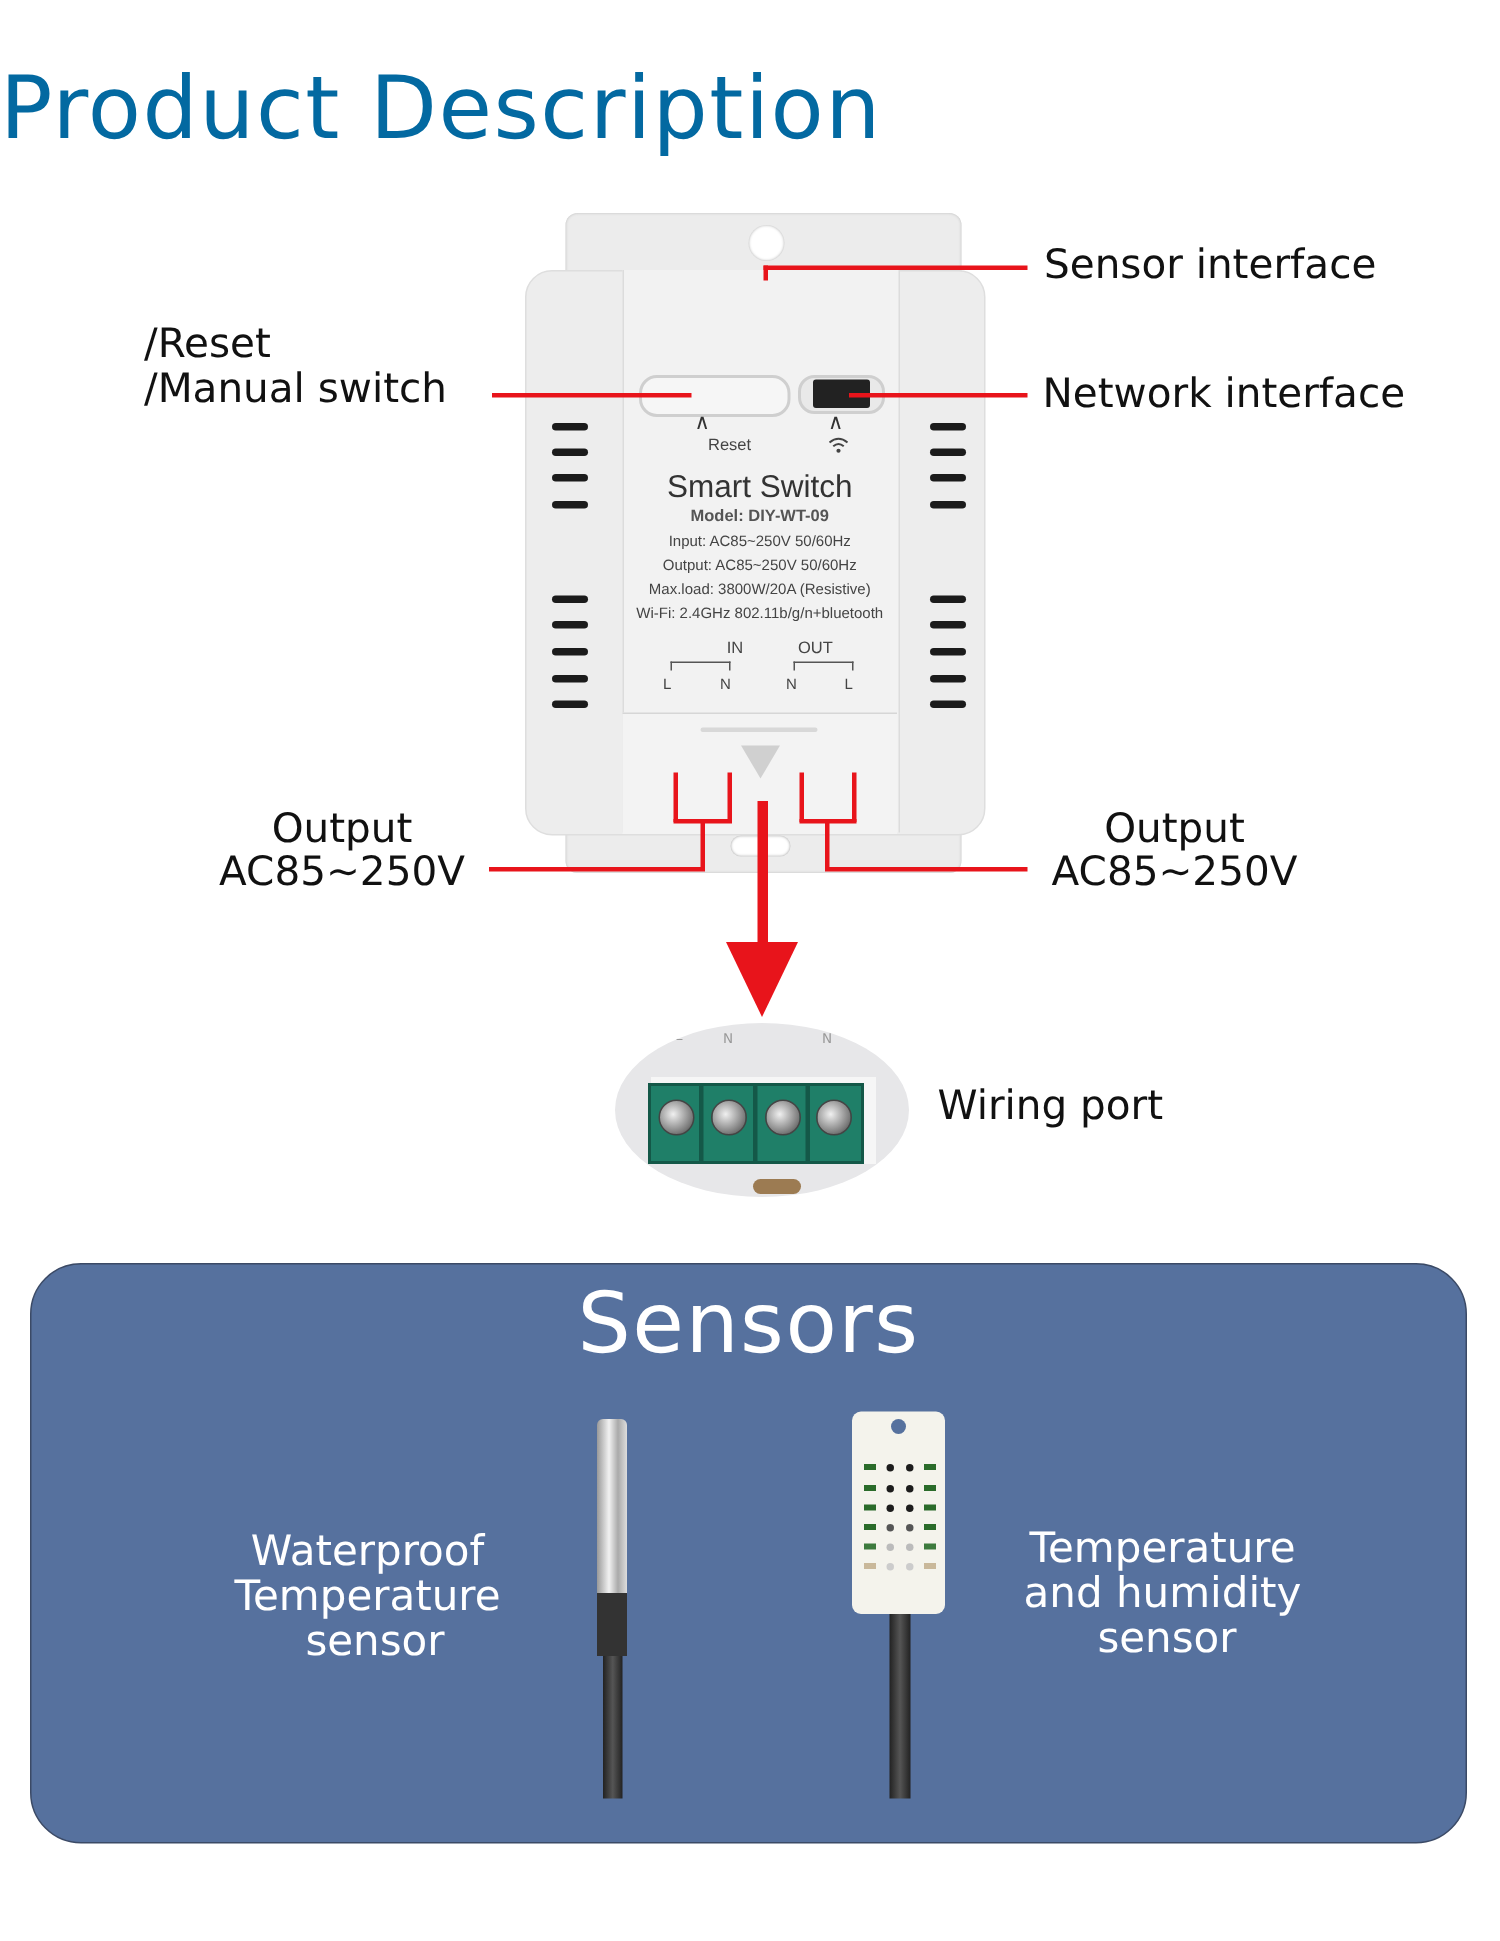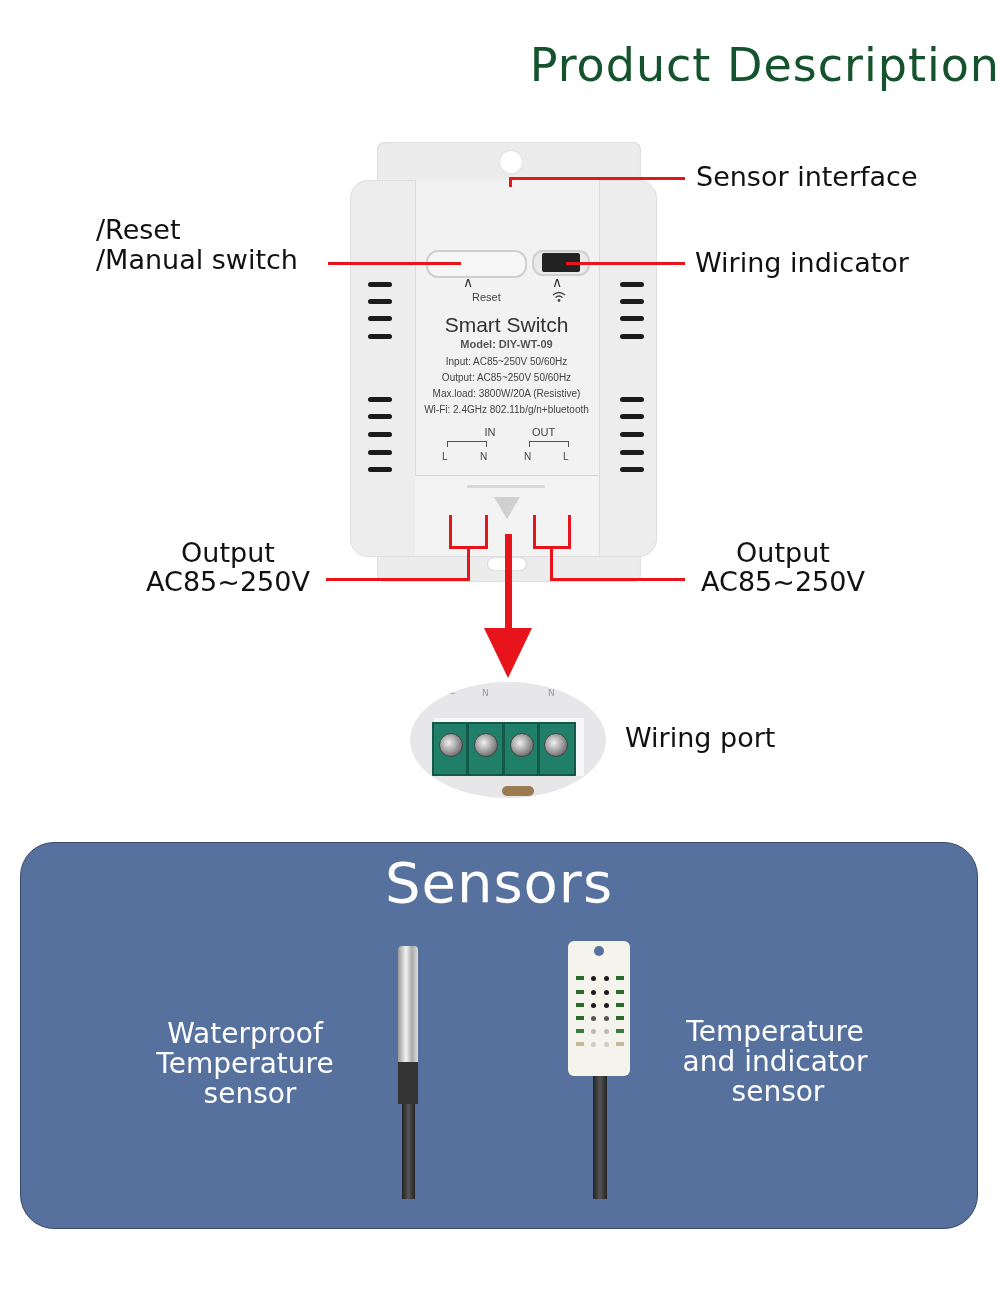--- a/index.html
+++ b/index.html
@@ -1,18 +1,18 @@
 <!DOCTYPE html>
 <html><head>
 <meta charset="utf-8">
 <style>
   html, body { margin:0; padding:0; }
   body { width:1000px; height:1294px; background:#ffffff; position:relative; overflow:hidden; font-family:"DejaVu Sans", sans-serif; color:#111; }
   .abs { position:absolute; }
-  .title { left:0; width:1000px; top:38px; text-align:right; font-size:46px; font-weight:500; letter-spacing:1px; color:#14532d; }
+  .title { left:0; width:1000px; top:38px; text-align:left; font-size:58px; font-weight:500; letter-spacing:1px; color:#0369a1; }
   .lbl { font-size:27px; color:#111; line-height:30px; }
   .red { background:#e8141b; position:absolute; }
   
   .dev-plate { left:377px; top:142px; width:264px; height:440px; background:#ececec; border-radius:8px; box-shadow:0 0 2px #bbb inset; }
   .dev-body { left:350px; top:180px; width:305px; height:375px; background:#ededed; border-radius:18px; border:1px solid #dedede; }
   .dev-front { left:415px; top:180px; width:183px; height:375px; background:#f2f2f2; border-left:1px solid #dcdcdc; border-right:1px solid #dcdcdc; }
   .dev-cover { left:415px; top:475px; width:183px; height:80px; background:#f3f3f3; border-top:1px solid #d6d6d6; }
   .hole { left:499px; top:150px; width:24px; height:24px; border-radius:50%; background:#fff; box-shadow:0 0 2px #aaa inset; }
   .slot { left:487px; top:557px; width:40px; height:14px; border-radius:7px; background:#fff; box-shadow:0 0 2px #999 inset; }
   .reset-btn { left:426px; top:250px; width:97px; height:24px; border-radius:12px; background:#f6f6f6; border:2px solid #cfcfcf; }
@@ -122,21 +122,21 @@
   <div class="red" style="left:550px;top:546px;width:3px;height:34px;"></div>
   <div class="red" style="left:550px;top:578px;width:135px;height:3px;"></div>
 
   <div class="red" style="left:505px;top:534px;width:7px;height:96px;"></div>
   <div class="abs" style="left:484px;top:628px;width:0;height:0;border-left:24px solid transparent;border-right:24px solid transparent;border-top:50px solid #e8141b;"></div>
 </div>
 
 <div class="abs lbl" style="left:696px;top:162px;">Sensor interface</div>
 <div class="abs lbl" style="left:96px;top:215px;">/Reset</div>
 <div class="abs lbl" style="left:96px;top:245px;">/Manual switch</div>
-<div class="abs lbl" style="left:695px;top:248px;">Wiring indicator</div>
+<div class="abs lbl" style="left:695px;top:248px;">Network interface</div>
 <div class="abs lbl" style="left:130px;top:538px;width:196px;text-align:center;">Output</div>
 <div class="abs lbl" style="left:130px;top:567px;width:196px;text-align:center;">AC85~250V</div>
 <div class="abs lbl" style="left:685px;top:538px;width:196px;text-align:center;">Output</div>
 <div class="abs lbl" style="left:685px;top:567px;width:196px;text-align:center;">AC85~250V</div>
 
 <div class="abs port">
   <div class="abs" style="left:24px;top:36px;width:150px;height:58px;background:#f6f6f6;"></div>
   <div class="abs" style="left:40px;top:4px;font-size:9px;color:#999;">L</div>
   <div class="abs" style="left:72px;top:6px;font-size:9px;color:#999;">N</div>
   <div class="abs" style="left:138px;top:6px;font-size:9px;color:#999;">N</div>
@@ -188,14 +188,14 @@
   <div class="abs hum-dot" style="left:591px;top:1029px;background:#bbb;"></div>
   <div class="abs hum-dot" style="left:604px;top:1029px;background:#bbb;"></div>
   <div class="abs" style="left:576px;top:1042px;width:8px;height:4px;background:#c9b89a;"></div>
   <div class="abs" style="left:616px;top:1042px;width:8px;height:4px;background:#c9b89a;"></div>
   <div class="abs hum-dot" style="left:591px;top:1042px;background:#ccc;"></div>
   <div class="abs hum-dot" style="left:604px;top:1042px;background:#ccc;"></div>
 </div>
 <div class="abs cable" style="left:593px;top:1076px;width:14px;height:123px;"></div>
 
 <div class="abs sens-lbl" style="left:660px;top:1017px;width:230px;">Temperature</div>
-<div class="abs sens-lbl" style="left:660px;top:1047px;width:230px;">and indicator</div>
+<div class="abs sens-lbl" style="left:660px;top:1047px;width:230px;">and humidity</div>
 <div class="abs sens-lbl" style="left:660px;top:1077px;width:236px;">sensor</div>
 
 </body></html>

